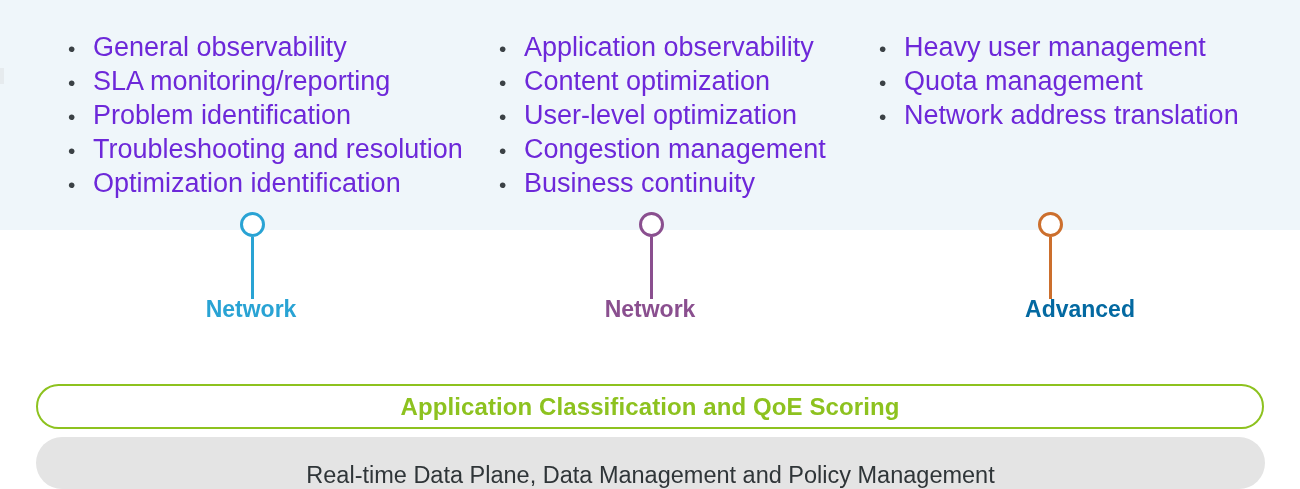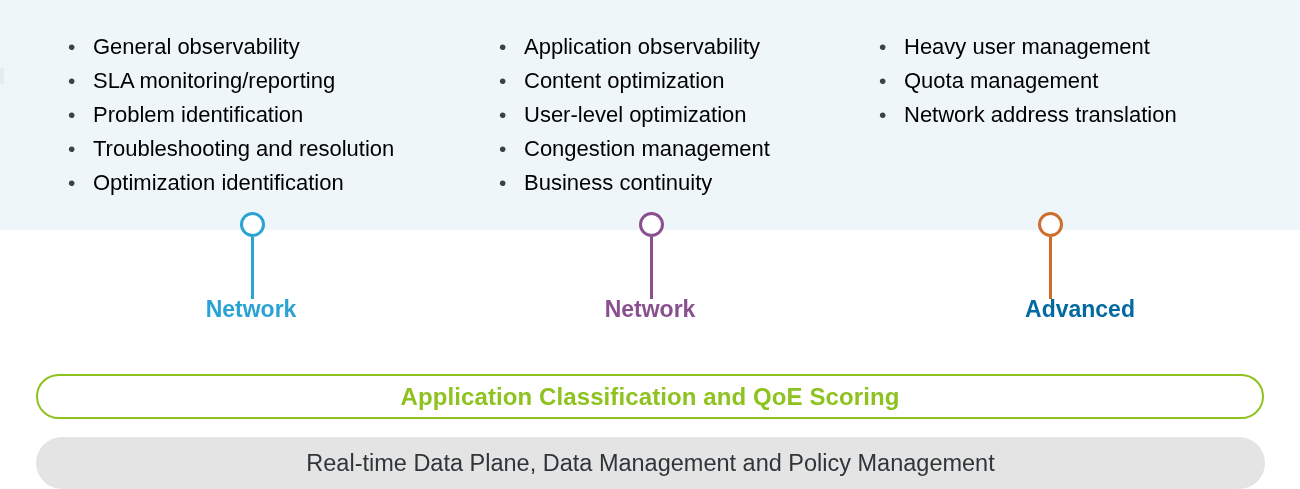--- a/index.html
+++ b/index.html
@@ -56,22 +56,22 @@
   }
   .bullet-dot {
     flex: 0 0 auto;
     width: 25px;
     color: #3b4145;
     font-size: 21px;
     line-height: 34px;
   }
   .bullet-text {
     flex: 1 1 auto;
-    color: #000000;
-    font-size: 22px;
+    color: #6d28d9;
+    font-size: 27px;
     line-height: 34px;
     white-space: nowrap;
   }
 
   
   .pin {
     position: absolute;
     top: 212px;
   }
   .pin-circle {
@@ -114,21 +114,21 @@
   }
   .pillar-title span { display: block; }
   .pt-0 { left: 51px;  width: 400px; color: #29a3d4; }
   .pt-1 { left: 450px; width: 400px; color: #8a4f8f; }
   .pt-2 { left: 880px; width: 400px; color: #0369a1; }
 
   
   .pill-green {
     position: absolute;
     left: 36px;
-    top: 374px;
+    top: 384px;
     width: 1228px;
     height: 45px;
     border: 2px solid #8dc21f;
     border-radius: 24px;
     background: #ffffff;
     box-sizing: border-box;
     display: flex;
     align-items: center;
     justify-content: center;
   }
@@ -143,21 +143,21 @@
   
   .bar-gray {
     position: absolute;
     left: 36px;
     top: 437px;
     width: 1229px;
     height: 52px;
     border-radius: 26px;
     background: #e4e4e4;
     display: flex;
-    align-items: center;
+    align-items: flex-end;
     justify-content: center;
   }
   .bar-gray-text {
     color: #2f3538;
     font-size: 23.5px;
     white-space: nowrap;
   }
 </style>
 </head>
 <body>

